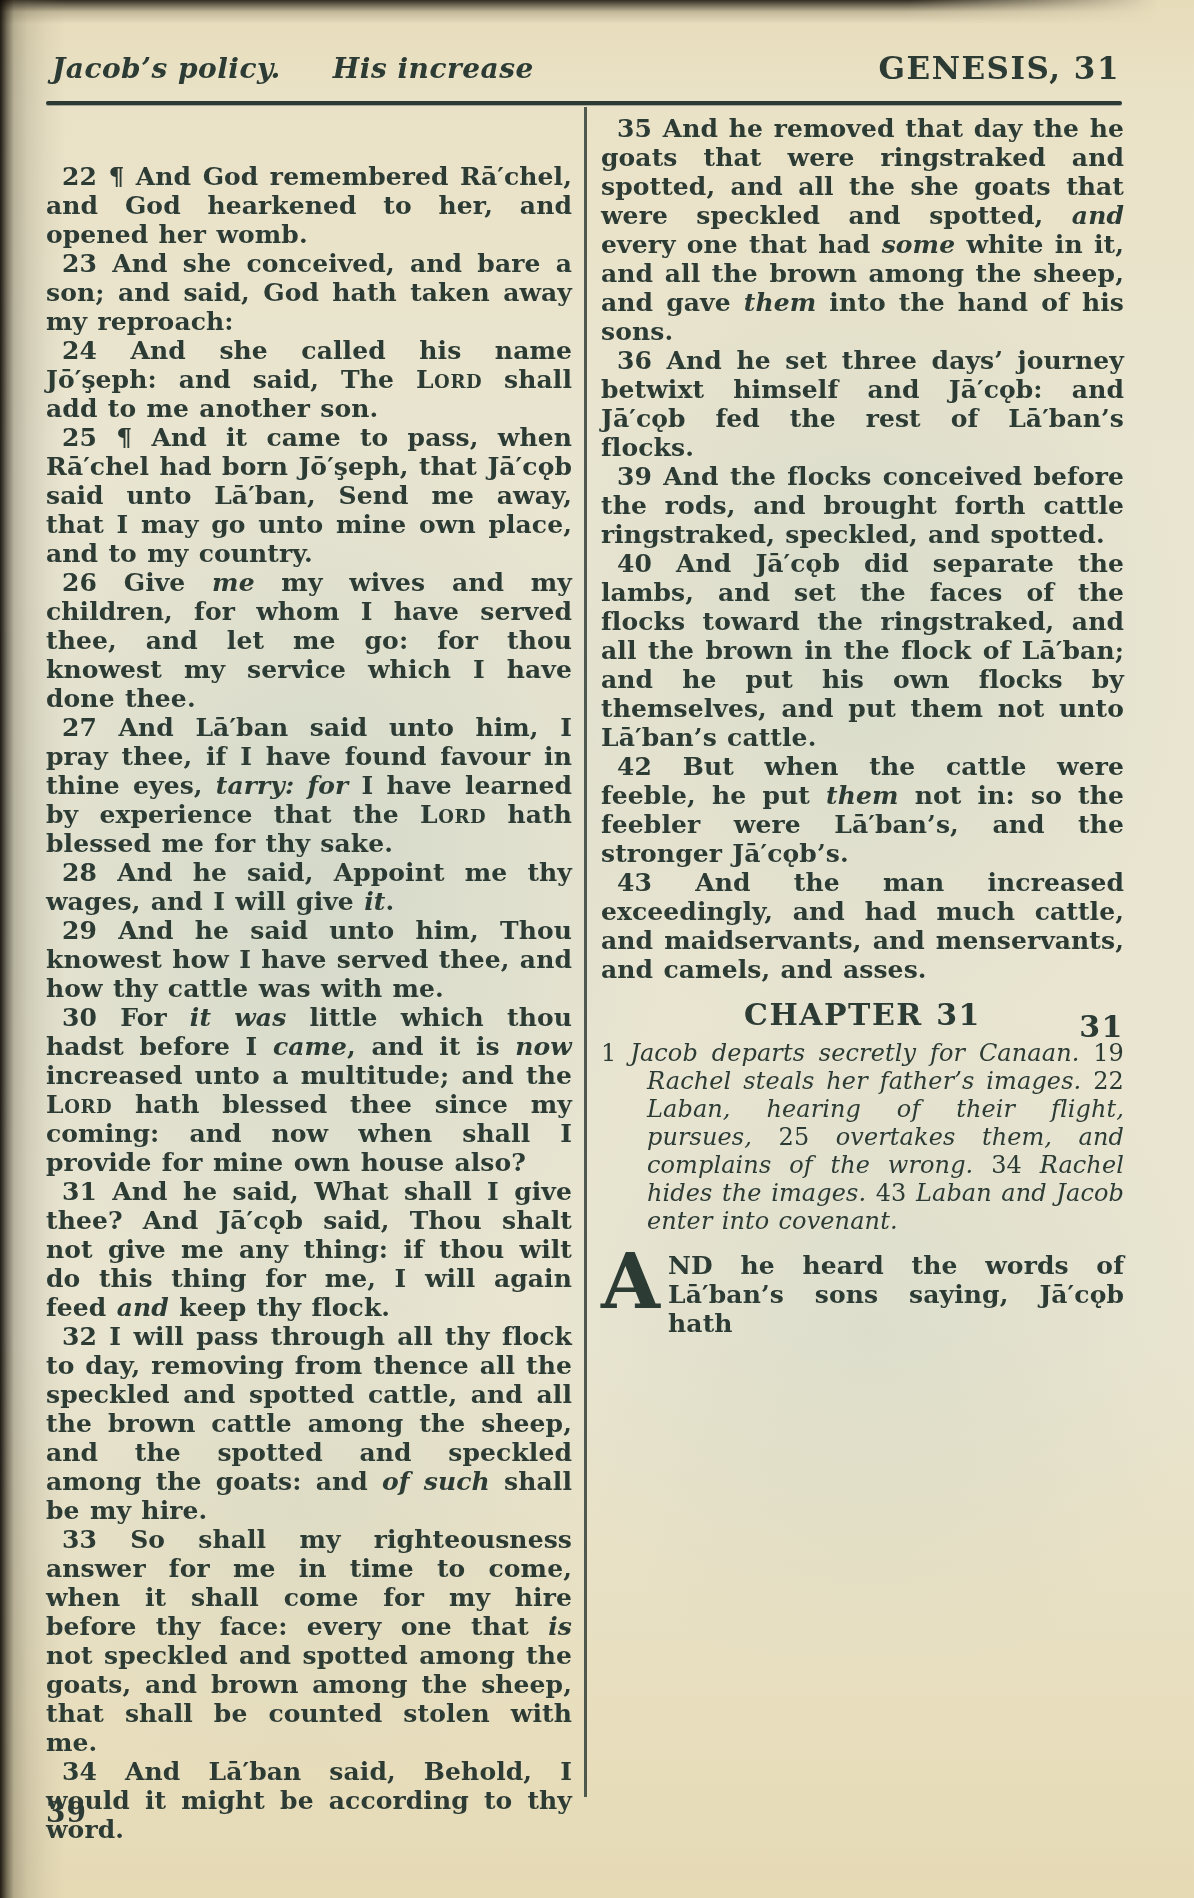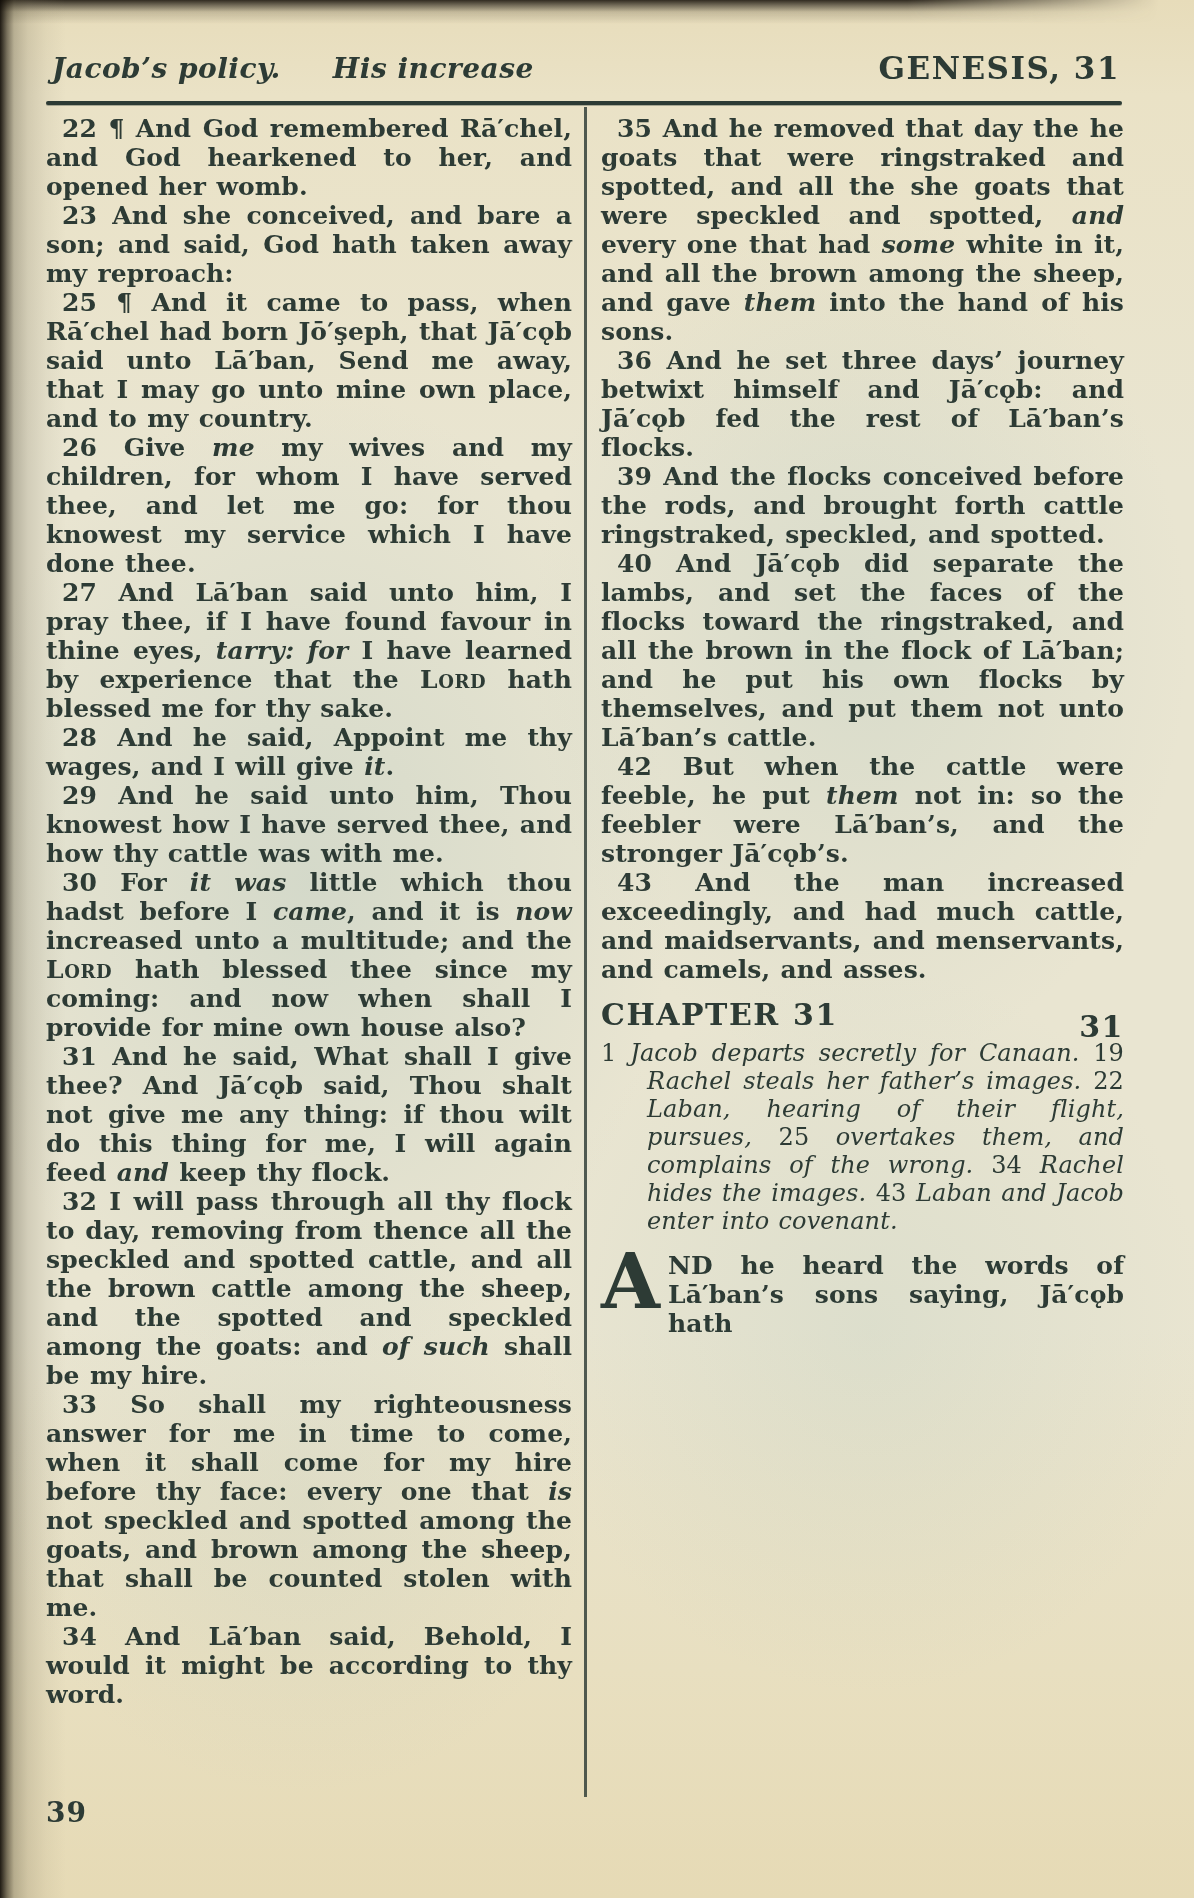--- a/index.html
+++ b/index.html
@@ -27,25 +27,25 @@
     -webkit-mask-image:linear-gradient(90deg,#000 0%,#000 76%,transparent 97%);
     mask-image:linear-gradient(90deg,#000 0%,#000 76%,transparent 97%);
   }
   .running-head{position:absolute;top:50px;left:48px;width:1074px;height:40px;}
   .rh-left{position:absolute;left:4px;top:2px;font-style:italic;font-size:28px;font-weight:bold;letter-spacing:0.5px;text-align:center;}
   .rh-gap{display:inline-block;width:52px;}
   .rh-right{position:absolute;right:2px;top:0;font-size:31px;font-weight:bold;letter-spacing:1.5px;}
   .head-rule{position:absolute;top:101px;left:46px;width:1076px;height:4px;background:#2d3b35;border-radius:2px;box-shadow:0 1px 0 rgba(45,59,53,0.35);}
   .divider{position:absolute;left:584px;top:107px;width:3px;height:1690px;background:rgba(45,59,53,0.82);}
   .col{position:absolute;top:114px;text-align:justify;font-size:25px;line-height:29px;font-weight:bold;letter-spacing:0.1px;word-spacing:1.5px;}
-  .col-left{left:46px;width:526px;}
+  .col-left{left:46px;width:526px;margin-top:48px;}
   .col-right{left:601px;width:523px;}
   .verse{margin:0;text-indent:16px;}
   .sc{font-variant:small-caps;letter-spacing:0.6px;}
-  .chapter-head{position:relative;margin:16px 0 10px;font-size:30px;font-weight:bold;letter-spacing:1.5px;}
+  .chapter-head{position:relative;margin:16px 0 10px;text-align:center;font-size:30px;font-weight:bold;letter-spacing:1.5px;}
   .chapter-side-num{position:absolute;right:0;top:12px;}
   .summary{margin:0 0 16px;font-weight:normal;font-style:italic;font-size:24px;line-height:28px;padding-left:46px;text-indent:-46px;text-align:justify;}
   .summary .rm{font-style:normal;}
   .opening{margin:4px 0 0;text-indent:0;}
   .dropcap{float:left;font-size:76px;line-height:56px;font-weight:bold;padding:3px 8px 0 0;}
   .page-num{position:absolute;top:1796px;left:46px;width:1076px;text-align:left;font-size:28px;font-weight:bold;letter-spacing:1px;}
 </style>
 </head>
 <body>
 
@@ -58,20 +58,21 @@
   </span>
   <span class="rh-right">GENESIS, 31</span>
 </div>
 
 <div class="head-rule"></div>
 <div class="divider"></div>
 
 <div class="col col-left" id="col-left">
     <p class="verse">22 ¶ And God remembered Rā′chel, and God hearkened to her, and opened her womb.</p>
     <p class="verse">23 And she conceived, and bare a son; and said, God hath taken away my reproach:</p>
+    <p class="verse">24 And she called his name Jō′şeph: and said, The <span class="sc">Lord</span> shall add to me another son.</p>
     <p class="verse">25 ¶ And it came to pass, when Rā′chel had born Jō′şeph, that Jā′cǫb said unto Lā′ban, Send me away, that I may go unto mine own place, and to my country.</p>
     <p class="verse">26 Give <i>me</i> my wives and my children, for whom I have served thee, and let me go: for thou knowest my service which I have done thee.</p>
     <p class="verse">27 And Lā′ban said unto him, I pray thee, if I have found favour in thine eyes, <i>tarry: for</i> I have learned by experience that the <span class="sc">Lord</span> hath blessed me for thy sake.</p>
     <p class="verse">28 And he said, Appoint me thy wages, and I will give <i>it</i>.</p>
     <p class="verse">29 And he said unto him, Thou knowest how I have served thee, and how thy cattle was with me.</p>
     <p class="verse">30 For <i>it was</i> little which thou hadst before I <i>came</i>, and it is <i>now</i> increased unto a multitude; and the <span class="sc">Lord</span> hath blessed thee since my coming: and now when shall I provide for mine own house also?</p>
     <p class="verse">31 And he said, What shall I give thee? And Jā′cǫb said, Thou shalt not give me any thing: if thou wilt do this thing for me, I will again feed <i>and</i> keep thy flock.</p>
     <p class="verse">32 I will pass through all thy flock to day, removing from thence all the speckled and spotted cattle, and all the brown cattle among the sheep, and the spotted and speckled among the goats: and <i>of such</i> shall be my hire.</p>
     <p class="verse">33 So shall my righteousness answer for me in time to come, when it shall come for my hire before thy face: every one that <i>is</i> not speckled and spotted among the goats, and brown among the sheep, that shall be counted stolen with me.</p>
     <p class="verse">34 And Lā′ban said, Behold, I would it might be according to thy word.</p>

